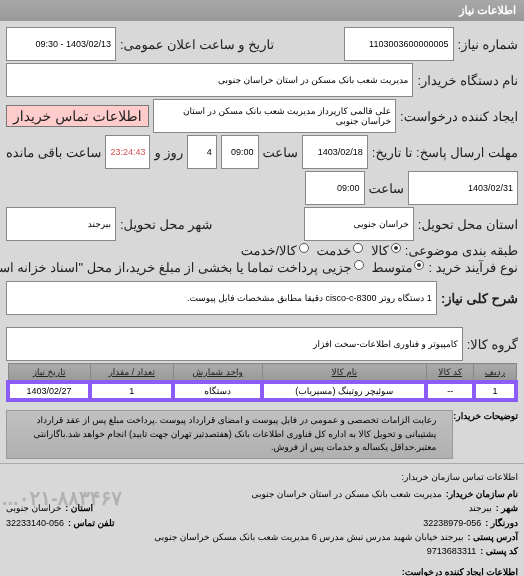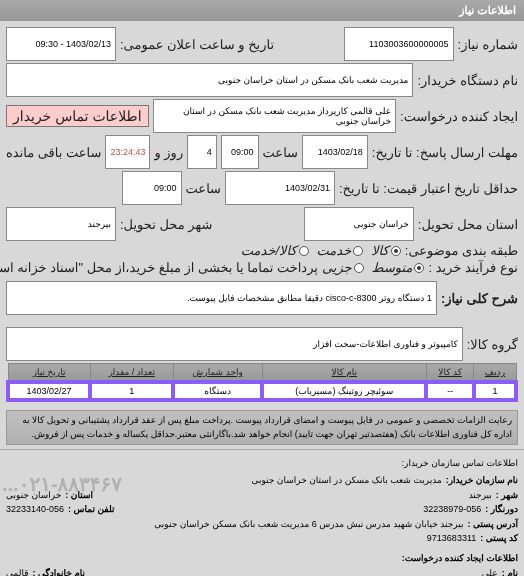--- a/index.html
+++ b/index.html
@@ -9,30 +9,30 @@
 .form-section { padding: 4px 6px; }
 .row { display: flex; align-items: center; margin: 2px 0; gap: 4px; }
 .label { font-size: 13px; color: #222; white-space: nowrap; min-width: fit-content; }
 .input-box { background: #fff; border: 1px solid #888; padding: 2px 4px; font-size: 9px; height: 34px; display: inline-flex; align-items: center; }
 .input-wide { flex: 1; min-width: 100px; }
 .input-med { width: 110px; }
 .input-sm { width: 60px; }
 .input-xs { width: 45px; }
 .btn { background: linear-gradient(to bottom, #b8b8b8, #999); border: 1px solid #777; padding: 2px 6px; font-size: 14px; cursor: pointer; color: #222; }
 .radio-group { display: flex; gap: 8px; align-items: center; }
-.radio-item { display: flex; align-items: center; gap: 2px; font-style: italic; }
+.radio-item { display: flex; gap: 2px; }
 .radio { width: 10px; height: 10px; border-radius: 50%; border: 1px solid #555; background: #fff; display: inline-block; position: relative; }
 .radio.checked::after { content: ''; position: absolute; width: 4px; height: 4px; background: #333; border-radius: 50%; top: 2px; right: 2px; }
 .section-title { font-size: 10px; font-weight: bold; padding: 4px 6px; color: #222; }
 .table { width: 100%; border-collapse: collapse; font-size: 9px; }
 .table th { background: linear-gradient(to bottom, #aaa, #999); border: 1px solid #888; padding: 3px; font-weight: normal; color: #222; text-decoration: underline; }
 .table td { border: 4px solid #8b5cf6; padding: 2px; background: #fff; text-align: center; }
 .desc-box { font-size: 9px; padding: 4px 6px; line-height: 1.5; display: flex; }
 .desc-label { font-weight: bold; min-width: 50px; }
-.desc-text { flex: 1; background: linear-gradient(to bottom, #c0c0c0, #b0b0b0); border: 1px solid #999; padding: 3px 5px; }
+.desc-text { flex: 1; background: linear-gradient(to bottom, #c0c0c0, #b0b0b0); border: 1px solid #999; padding: 3px 16px; }
 .contact-section { padding: 6px; font-size: 9px; line-height: 1.6; border-top: 1px solid #aaa; position: relative; }
 .contact-row { display: flex; gap: 4px; }
 .contact-label { font-weight: bold; min-width: fit-content; }
 .watermark { position: absolute; left: 2px; top: 18px; font-size: 20px; color: rgba(120,120,120,0.4); font-weight: bold; letter-spacing: 1px; pointer-events: none; }
 .highlight { background: #ffcccc; }
 .countdown { color: #cc5050; }
 </style>
 </head>
 <body>
 
@@ -64,21 +64,20 @@
       <span class="input-box input-med">1403/02/18</span>
       <span class="label">ساعت</span>
       <span class="input-box input-sm">09:00</span>
       <span class="input-box input-xs">4</span>
       <span class="label">روز و</span>
       <span class="input-box input-sm countdown">23:24:43</span>
       <span class="label">ساعت باقی مانده</span>
     </div>
 
     <div class="row">
-      <span class="label">حداقل تاریخ اعتبار قیمت: تا تاریخ:</span>
       <span class="input-box input-med">1403/02/31</span>
       <span class="label">ساعت</span>
       <span class="input-box input-sm">09:00</span>
     </div>
 
     <div class="row">
       <span class="label">استان محل تحویل:</span>
       <span class="input-box input-med">خراسان جنوبی</span>
       <span style="flex:1"></span>
       <span class="label">شهر محل تحویل:</span>
@@ -149,20 +148,21 @@
           <td>سوئیچر روتینگ (مسیریاب)</td>
           <td>دستگاه</td>
           <td>1</td>
           <td>1403/02/27</td>
         </tr>
       </tbody>
     </table>
   </div>
 
   <div class="desc-box">
+    <span class="desc-label">توضیحات خریدار:</span>
     <span class="desc-text">رعایت الزامات تخصصی و عمومی در فایل پیوست و امضای قرارداد پیوست .پرداخت مبلغ پس از عقد قرارداد پشتیبانی و تحویل کالا به اداره کل فناوری اطلاعات بانک (هفتصدتیر تهران جهت تایید) انجام خواهد شد.باگارانتی معتبر.حداقل یکساله و خدمات پس از فروش.</span>
   </div>
 
   <div class="contact-section">
     <div class="watermark">۰۲۱-۸۸۳۴۶۷...</div>
     <div style="font-weight:normal;margin-bottom:3px">اطلاعات تماس سازمان خریدار:</div>
     <div class="contact-row">
         <span class="contact-label">نام سازمان خریدار:</span>
         <span>مدیریت شعب بانک مسکن در استان خراسان جنوبی</span>
       </div>

